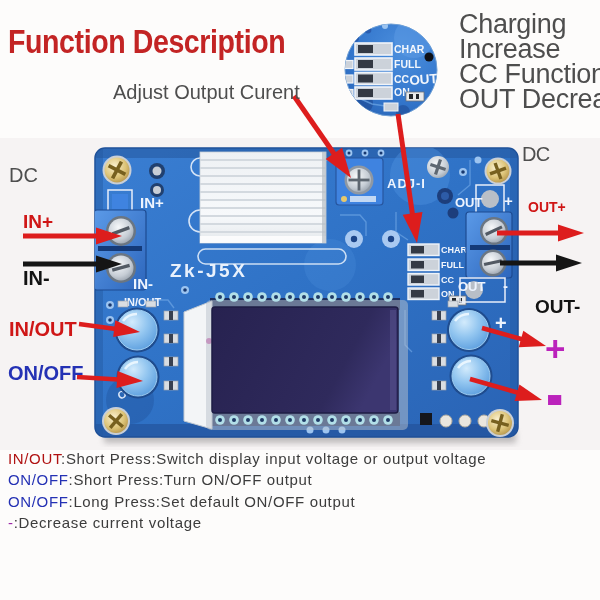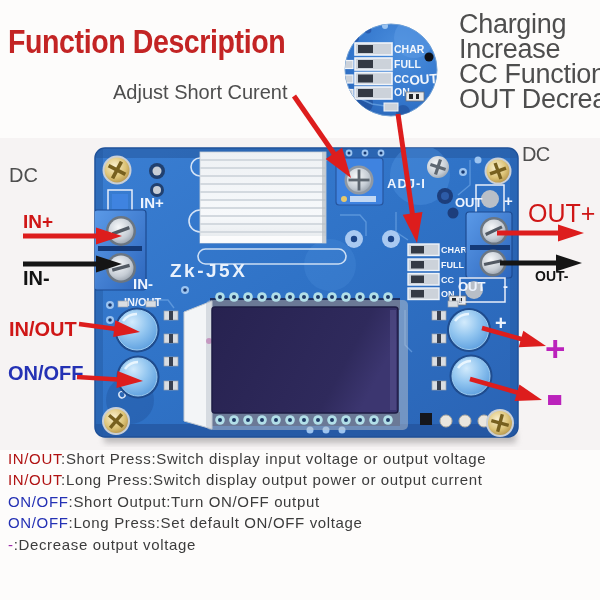--- a/index.html
+++ b/index.html
@@ -7,22 +7,22 @@
   #stage{position:relative;width:600px;height:600px;font-family:"Liberation Sans",sans-serif;}
   .photo-band{position:absolute;left:0;top:138px;width:600px;height:312px;background:#f6f3f3;}
   .abs{position:absolute;white-space:nowrap;}
   .title{left:8px;top:22px;font-size:34px;font-weight:700;color:#c32424;letter-spacing:-0.5px;transform:scaleX(0.84);transform-origin:0 0;}
   .adjust{left:113px;top:81px;font-size:20px;color:#4e4e4e;}
   .legend{left:459px;top:12px;font-size:27px;color:#4e4e4e;line-height:25px;letter-spacing:-0.3px;}
   .dcin{left:9px;top:164px;font-size:20px;color:#4e4e4e;line-height:22px;}
   .dcout{left:522px;top:144px;font-size:20px;color:#4e4e4e;line-height:21.5px;letter-spacing:-0.8px;}
   .inplus{left:23px;top:211px;font-size:19px;font-weight:700;color:#cf1616;}
   .inminus{left:23px;top:267px;font-size:20px;font-weight:700;color:#121212;}
-  .outplus{left:528px;top:199px;font-size:25px;font-weight:400;color:#cf1616;}
-  .outminus{left:535px;top:268px;font-size:14px;font-weight:700;color:#121212;}
+  .outplus{left:528px;top:199px;font-size:14px;font-weight:700;color:#cf1616;}
+  .outminus{left:535px;top:296px;font-size:19px;font-weight:700;color:#121212;}
   .binout{left:9px;top:318px;font-size:20px;font-weight:700;color:#cf1616;}
   .bonoff{left:8px;top:362px;font-size:20px;font-weight:700;color:#2431b4;}
   .bplus{left:545px;top:329px;font-size:35px;font-weight:700;color:#bb22bb;}
   .bminus{left:546px;top:366px;font-size:52px;font-weight:700;color:#bb22bb;transform:scaleY(1.6);transform-origin:50% 34px;}
   .instructions{left:8px;top:448px;font-size:15px;color:#3c3c3c;line-height:21.4px;letter-spacing:0.65px;}
   .instructions .k-red{color:#b01212;}
   .instructions .k-blue{color:#2431b4;}
   .instructions .k-purple{color:#9c28a8;}
   svg{position:absolute;left:0;top:0;}
   svg text{font-family:"Liberation Sans",sans-serif;}
@@ -458,21 +458,21 @@
       </g>
 
       <g>
         <line x1="398" y1="114" x2="413" y2="218" stroke="#dd1d1d" stroke-width="5"></line>
         <polygon points="417,243 402.7,214.8 422.5,211.9" fill="#dd1d1d"></polygon>
       </g>
     </g>
   </svg>
 
   <div class="abs title">Function Description</div>
-  <div class="abs adjust">Adjust Short Curent</div>
+  <div class="abs adjust">Adjust Output Curent</div>
 
   <div class="abs legend">
     <div>Charging</div>
     <div>Increase</div>
     <div>CC Function</div>
     <div>OUT Decrease</div>
   </div>
 
   <div class="abs dcin">
     <div>DC</div>
@@ -486,18 +486,17 @@
   <div class="abs outplus">OUT+</div>
   <div class="abs outminus">OUT-</div>
 
   <div class="abs binout">IN/OUT</div>
   <div class="abs bonoff">ON/OFF</div>
   <div class="abs bplus">+</div>
   <div class="abs bminus">-</div>
 
   <div class="abs instructions">
     <div><span class="k-red">IN/OUT</span><span>:Short Press:Switch display input voltage or output voltage</span></div>
-    <div><span class="k-red">IN/OUT</span><span>:Long Press:Switch display output power or output current</span></div>
-    <div><span class="k-blue">ON/OFF</span><span>:Short Output:Turn ON/OFF output</span></div>
-    <div><span class="k-blue">ON/OFF</span><span>:Long Press:Set default ON/OFF voltage</span></div>
-    <div><span class="k-purple">-</span><span>:Decrease output voltage</span></div>
+    <div><span class="k-blue">ON/OFF</span><span>:Short Press:Turn ON/OFF output</span></div>
+    <div><span class="k-blue">ON/OFF</span><span>:Long Press:Set default ON/OFF output</span></div>
+    <div><span class="k-purple">-</span><span>:Decrease current voltage</span></div>
   </div>
 </div>
 
 </body></html>

